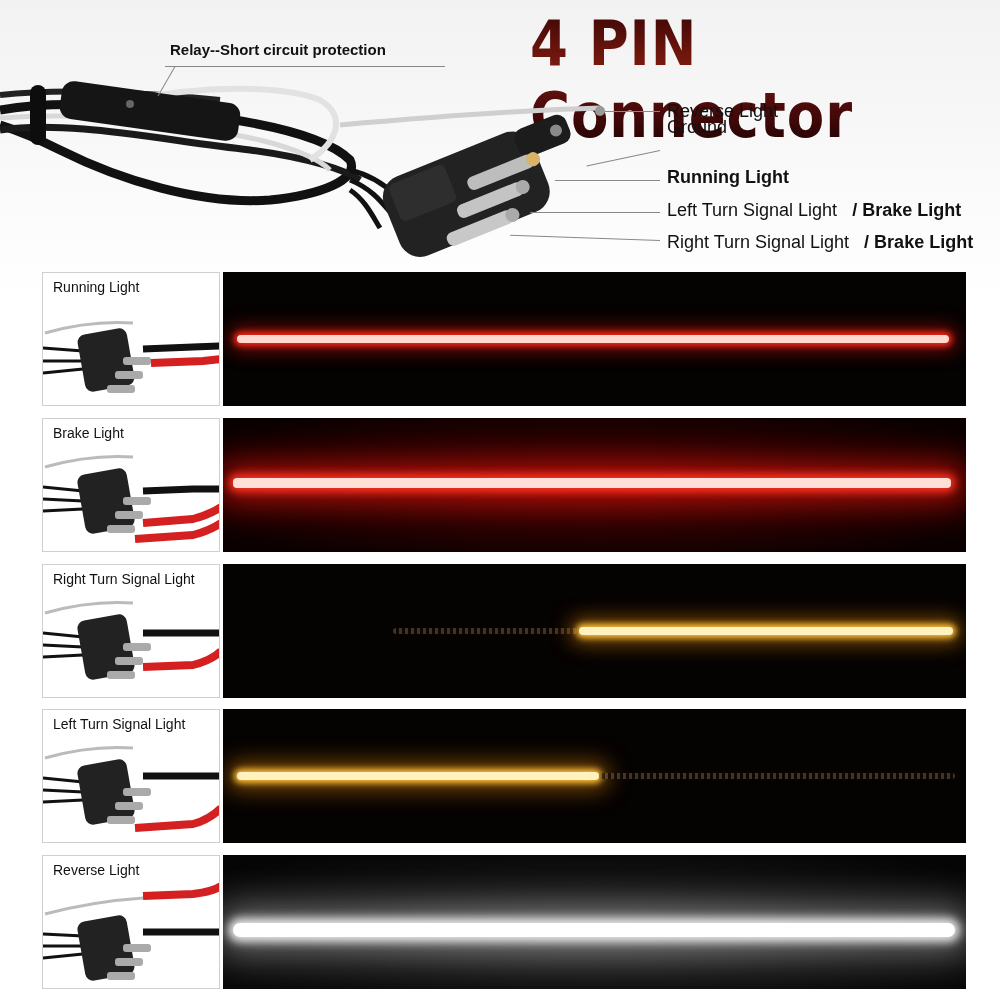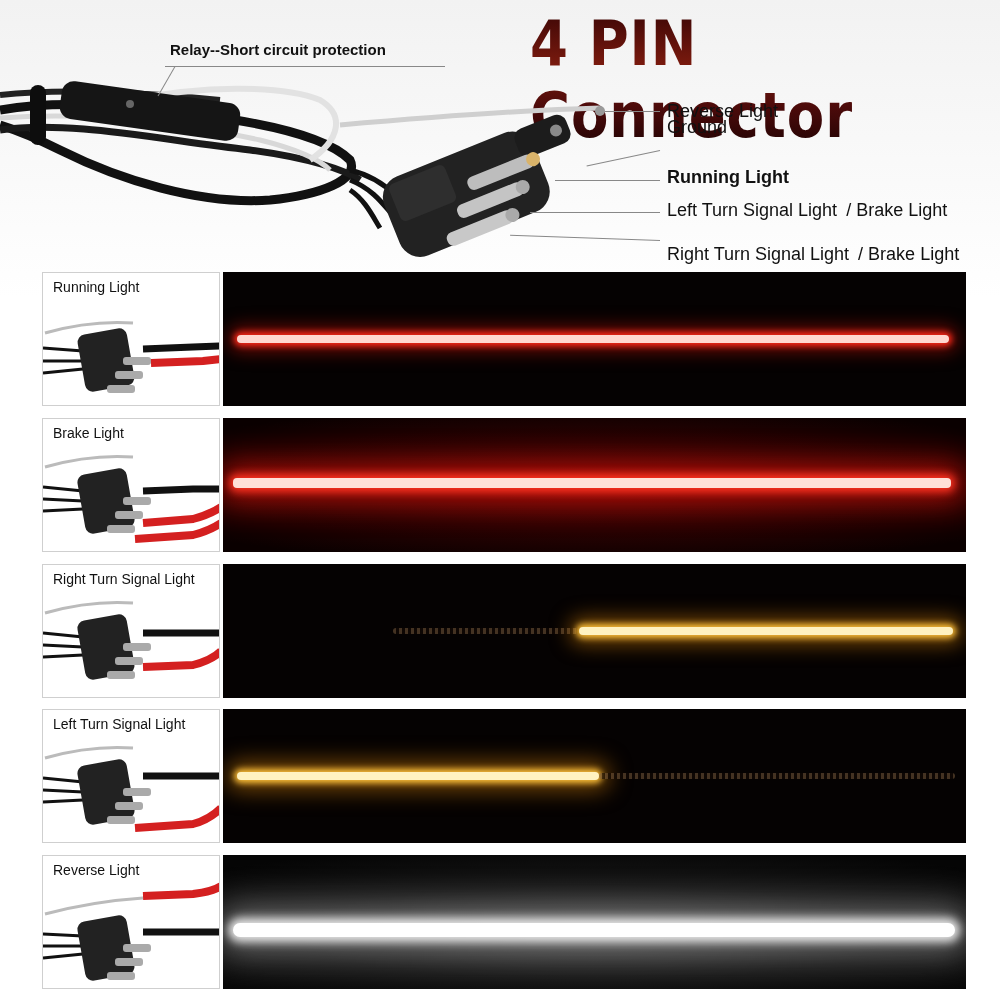--- a/index.html
+++ b/index.html
@@ -15,21 +15,21 @@
     -webkit-background-clip:text; background-clip:text; color:transparent;
     font-family: "DejaVu Sans", sans-serif; transform: scaleX(0.88); transform-origin:left top;
   }
   .callout-relay {
     position:absolute; left:170px; top:41px; font-size:15px; font-weight:bold; color:#111;
   }
   .relay-line { position:absolute; left:165px; top:66px; width:280px; height:1px; background:#888; }
   .relay-diag { position:absolute; left:141px; top:66px; width:34px; height:1px; background:#888; transform-origin:right center; transform: rotate(-60deg); }
 
   .pin-label { position:absolute; left:667px; font-size:18px; color:#111; white-space:nowrap; }
-  .pin-label .suffix { font-weight:normal; margin-left:9px; }
+  .pin-label .suffix { font-weight:bold; margin-left:15px; }
   .pin-label.bold { font-weight:bold; }
   .leader { position:absolute; height:1px; background:#888; }
   .leader-dot { position:absolute; width:10px; height:10px; border-radius:50%; background:#9a9a9a; }
 
   
   .cable-area { position:absolute; left:0; top:60px; width:600px; height:210px; }
 
   .row { position:absolute; left:42px; width:924px; height:134px; }
   .thumb {
     position:absolute; left:0; top:0; width:178px; height:134px; background:#fff;
@@ -89,21 +89,21 @@
 <div class="leader" style="left:605px; top:111px; width:55px;"></div>
 <div class="leader" style="left:585px; top:150px; width:75px; transform:rotate(-12deg); transform-origin:right center;"></div>
 <div class="leader" style="left:555px; top:180px; width:105px;"></div>
 <div class="leader" style="left:530px; top:212px; width:130px;"></div>
 <div class="leader" style="left:510px; top:240px; width:150px; transform:rotate(2deg); transform-origin:right center;"></div>
 
 <div class="pin-label" style="top:101px;"><span>Reverse Light</span></div>
 <div class="pin-label" style="top:117px;"><span>Ground</span></div>
 <div class="pin-label bold" style="top:167px;"><span>Running Light</span></div>
 <div class="pin-label" style="top:200px;"><span>Left Turn Signal Light</span><span class="suffix">/ Brake Light</span></div>
-<div class="pin-label" style="top:244px;"><span>Right Turn Signal Light</span><span class="suffix">/ Brake Light</span></div>
+<div class="pin-label" style="top:232px;"><span>Right Turn Signal Light</span><span class="suffix">/ Brake Light</span></div>
 
 <div class="row" style="top:272px;">
   <div class="thumb">
     <div class="thumb-label">Running Light</div>
     <svg width="178" height="134">
       <path d="M2,60 C30,52 60,48 90,50" stroke="#bbb" stroke-width="3" fill="none"></path>
       <path d="M0,75 L40,78 M0,88 L40,88 M0,100 L40,96" stroke="#111" stroke-width="3"></path>
       <rect x="38" y="58" width="50" height="58" rx="8" fill="#222" transform="rotate(-10 63 87)"></rect>
       <rect x="80" y="84" width="28" height="8" rx="3" fill="#aaa"></rect>
         <rect x="72" y="98" width="28" height="8" rx="3" fill="#aaa"></rect>

